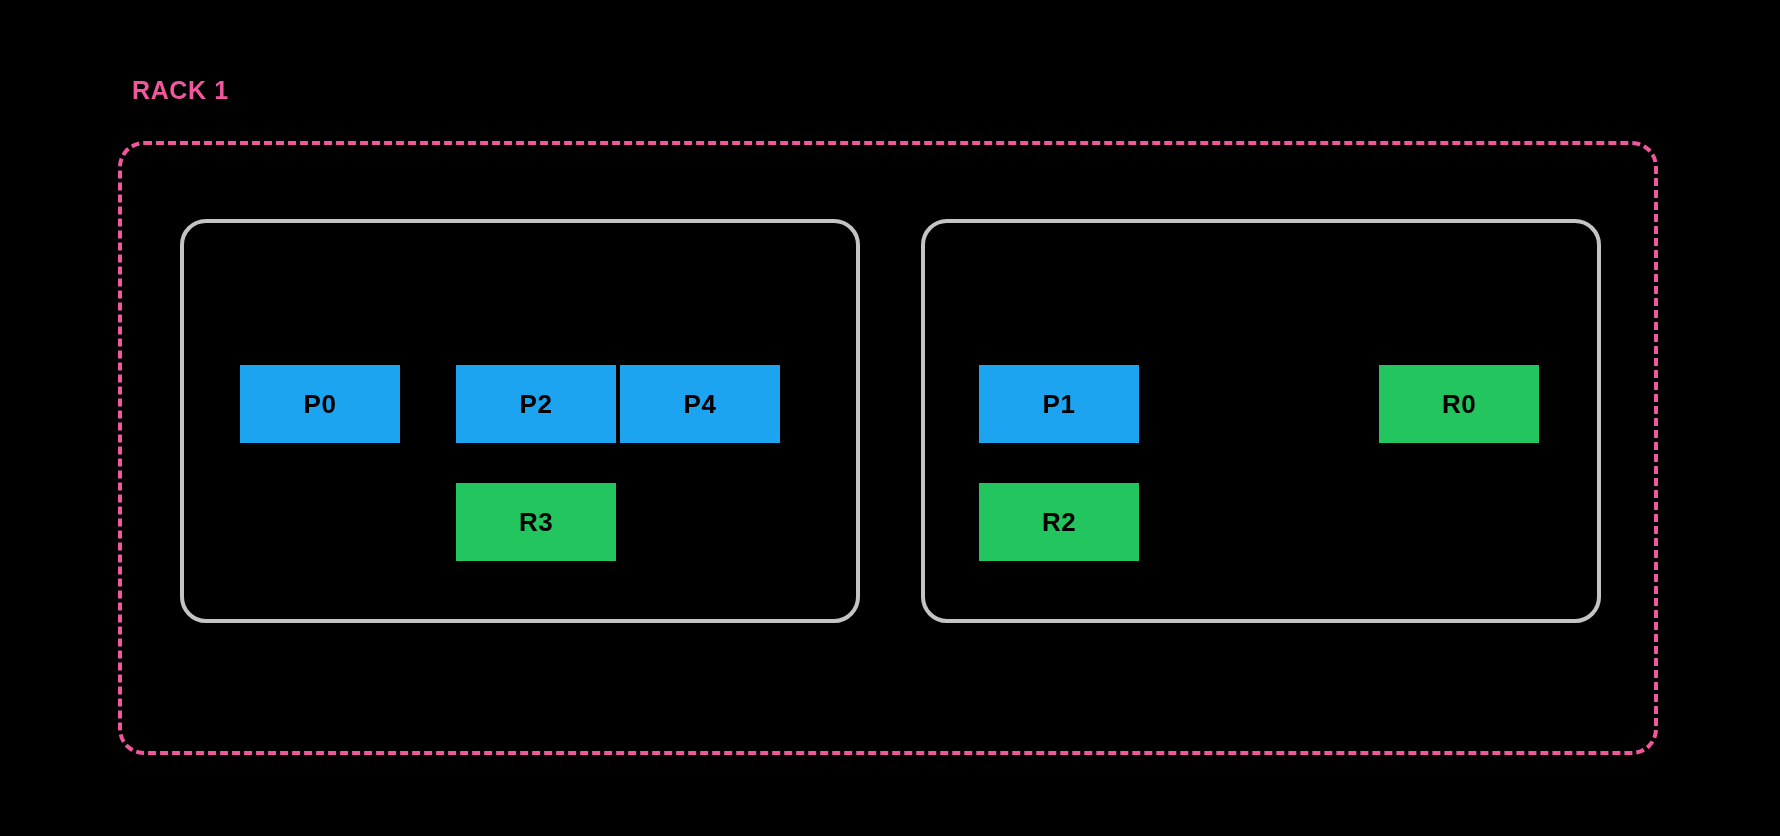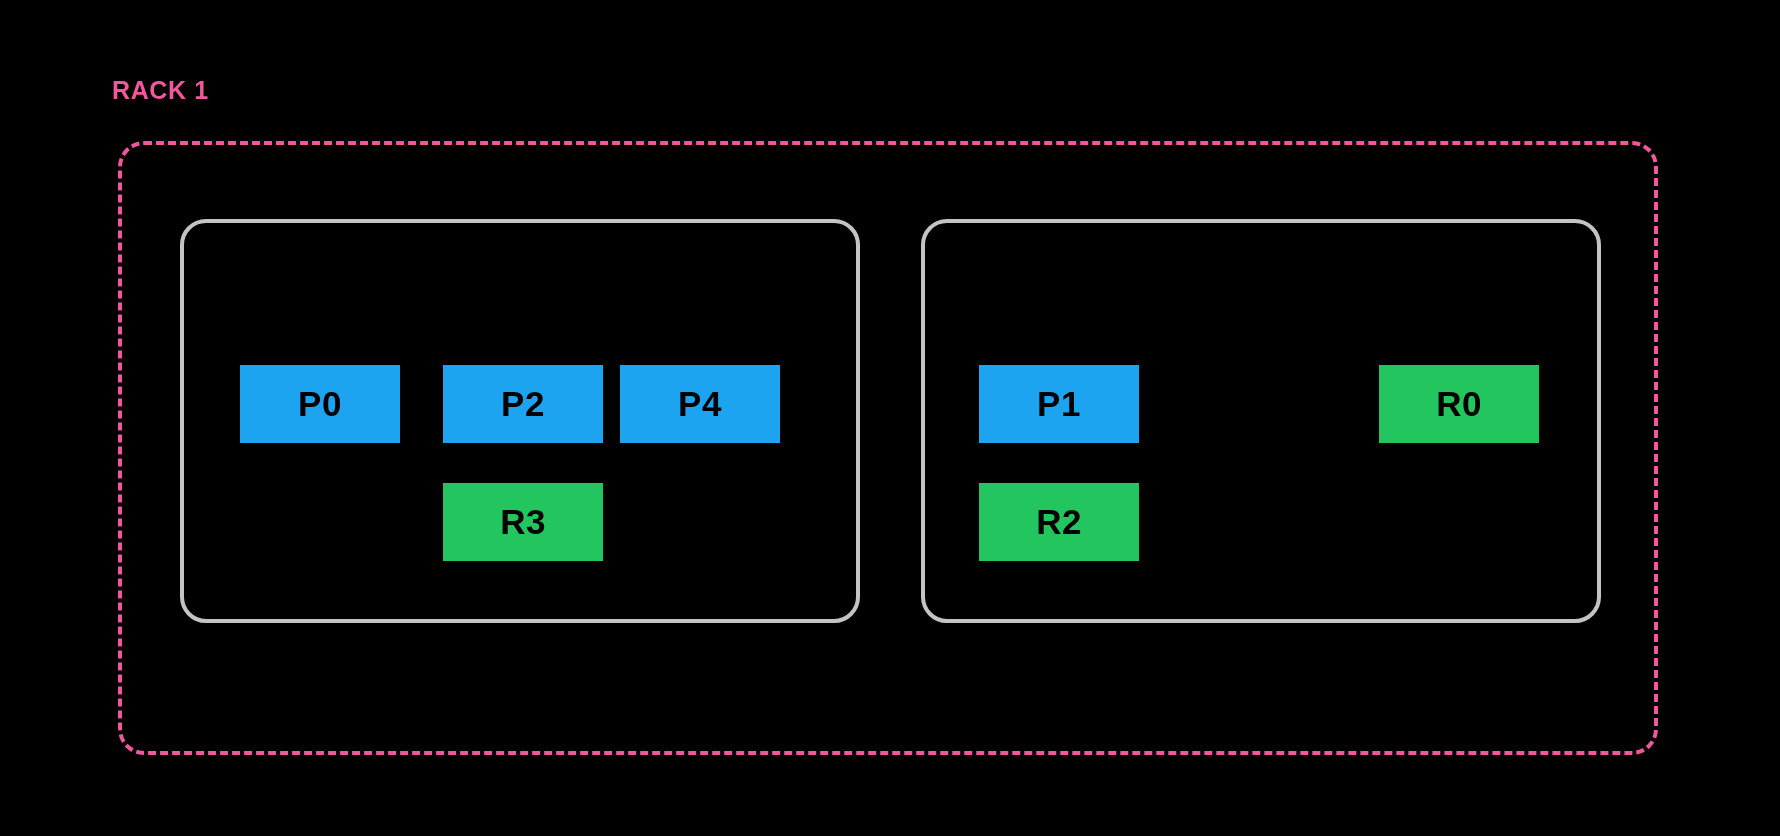--- a/index.html
+++ b/index.html
@@ -17,21 +17,21 @@
   #canvas {
     position: relative;
     width: 1780px;
     height: 836px;
     background: #000000;
   }
 
   
   .rack-label {
     position: absolute;
-    left: 112px;
+    left: 132px;
     top: 75px;
     font-size: 25px;
     font-weight: bold;
     letter-spacing: 0.6px;
     color: #F0579C;
     line-height: 30px;
     white-space: nowrap;
   }
 
   
@@ -69,36 +69,36 @@
   }
 
   
   .block {
     position: absolute;
     width: 160px;
     height: 78px;
     display: flex;
     align-items: center;
     justify-content: center;
-    font-size: 35px;
+    font-size: 26px;
     font-weight: bold;
     color: #000000;
     letter-spacing: 0.5px;
     user-select: none;
   }
   .block.partition { background: #1CA4F0; }
   .block.replica   { background: #22c55e; }
 
   
   .row-0 { top: 365px; }
   .row-1 { top: 483px; }
 
   
   .col-L0 { left: 240px; }
-  .col-L1 { left: 443px; }
+  .col-L1 { left: 456px; }
   .col-L2 { left: 620px; }
   
   .col-R0 { left: 979px; }
   .col-R1 { left: 1179px; }
   .col-R2 { left: 1379px; }
 </style>
 </head>
 <body>
 
 <div id="canvas">

